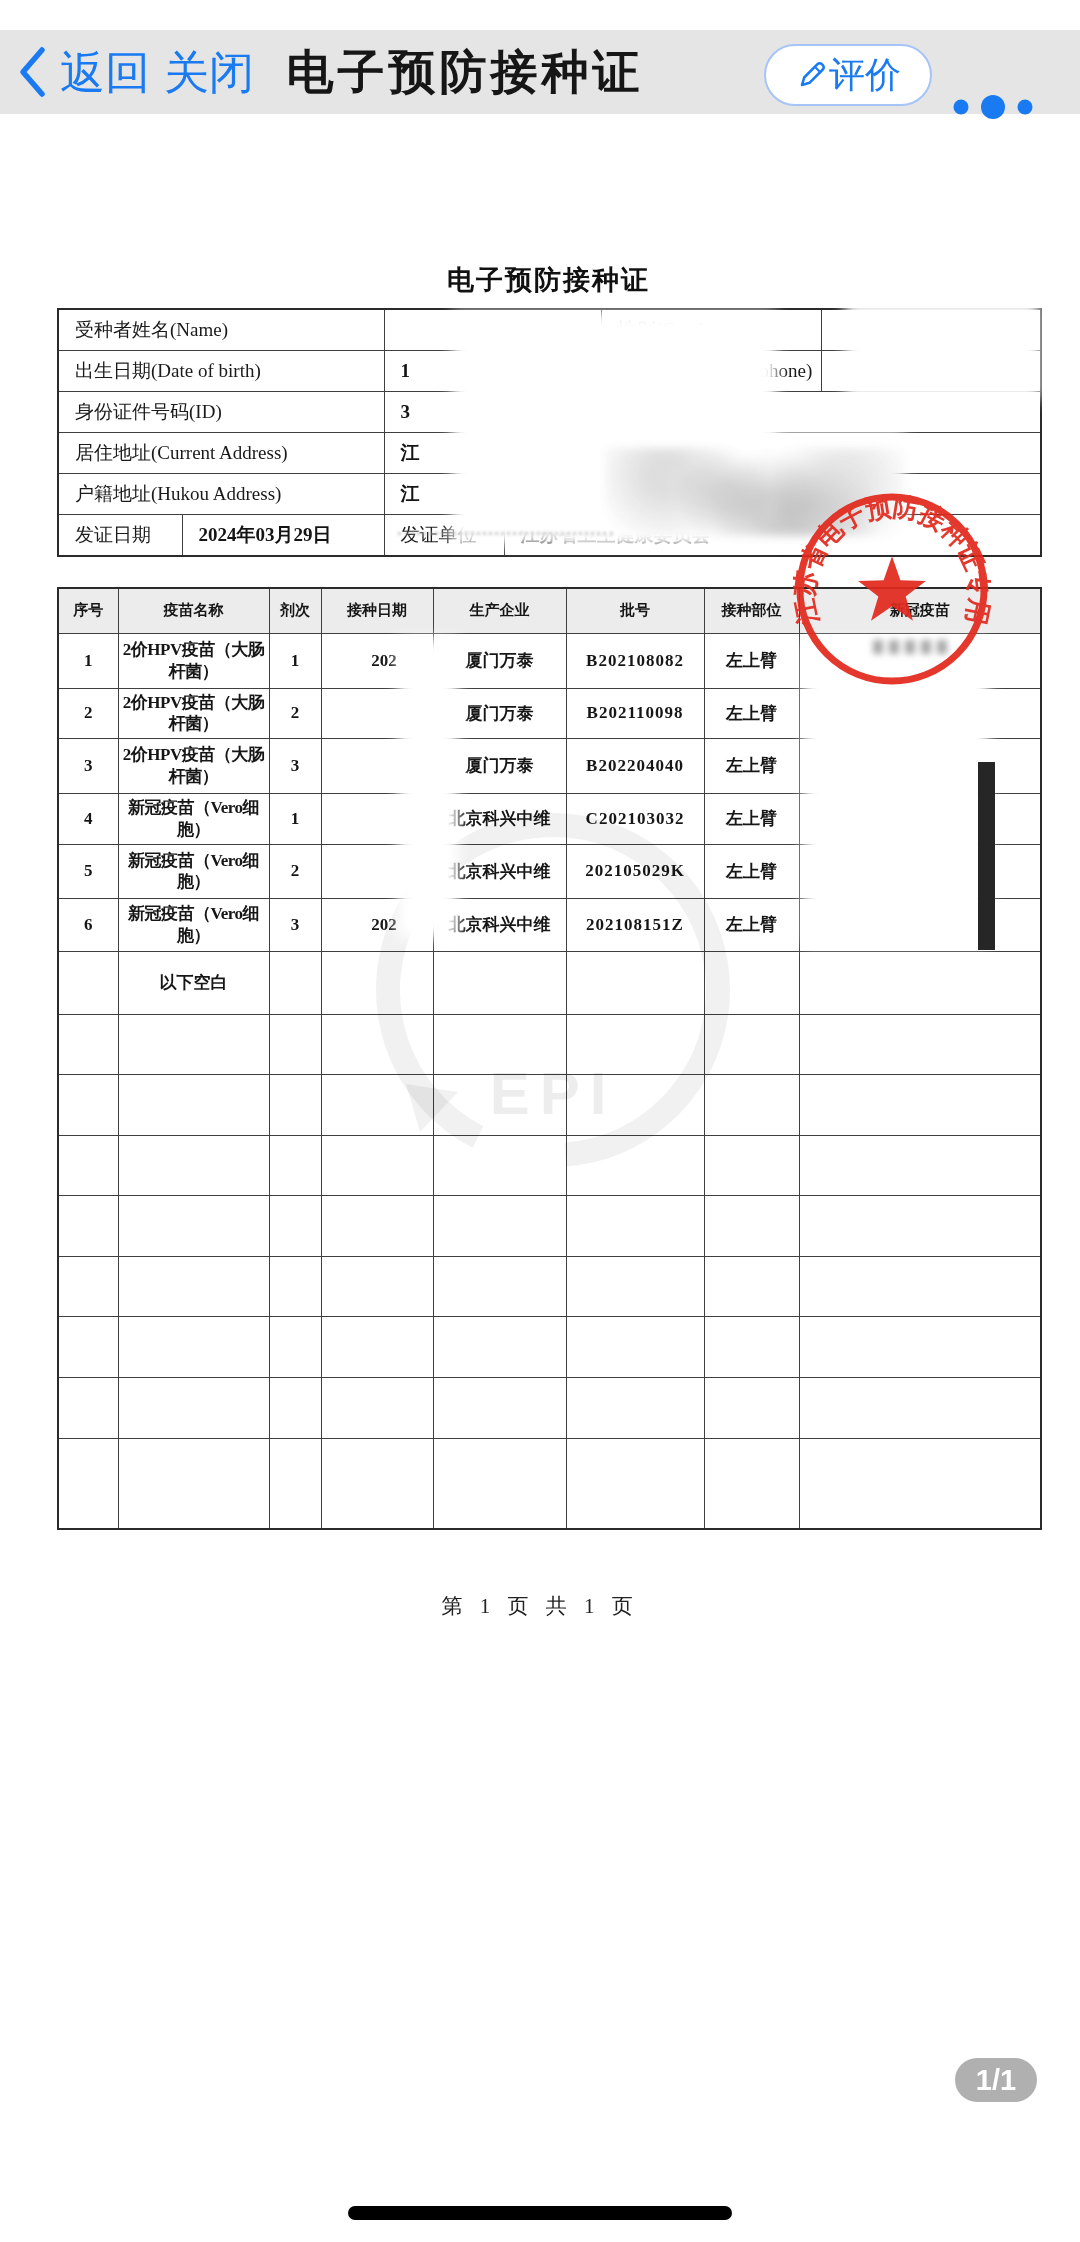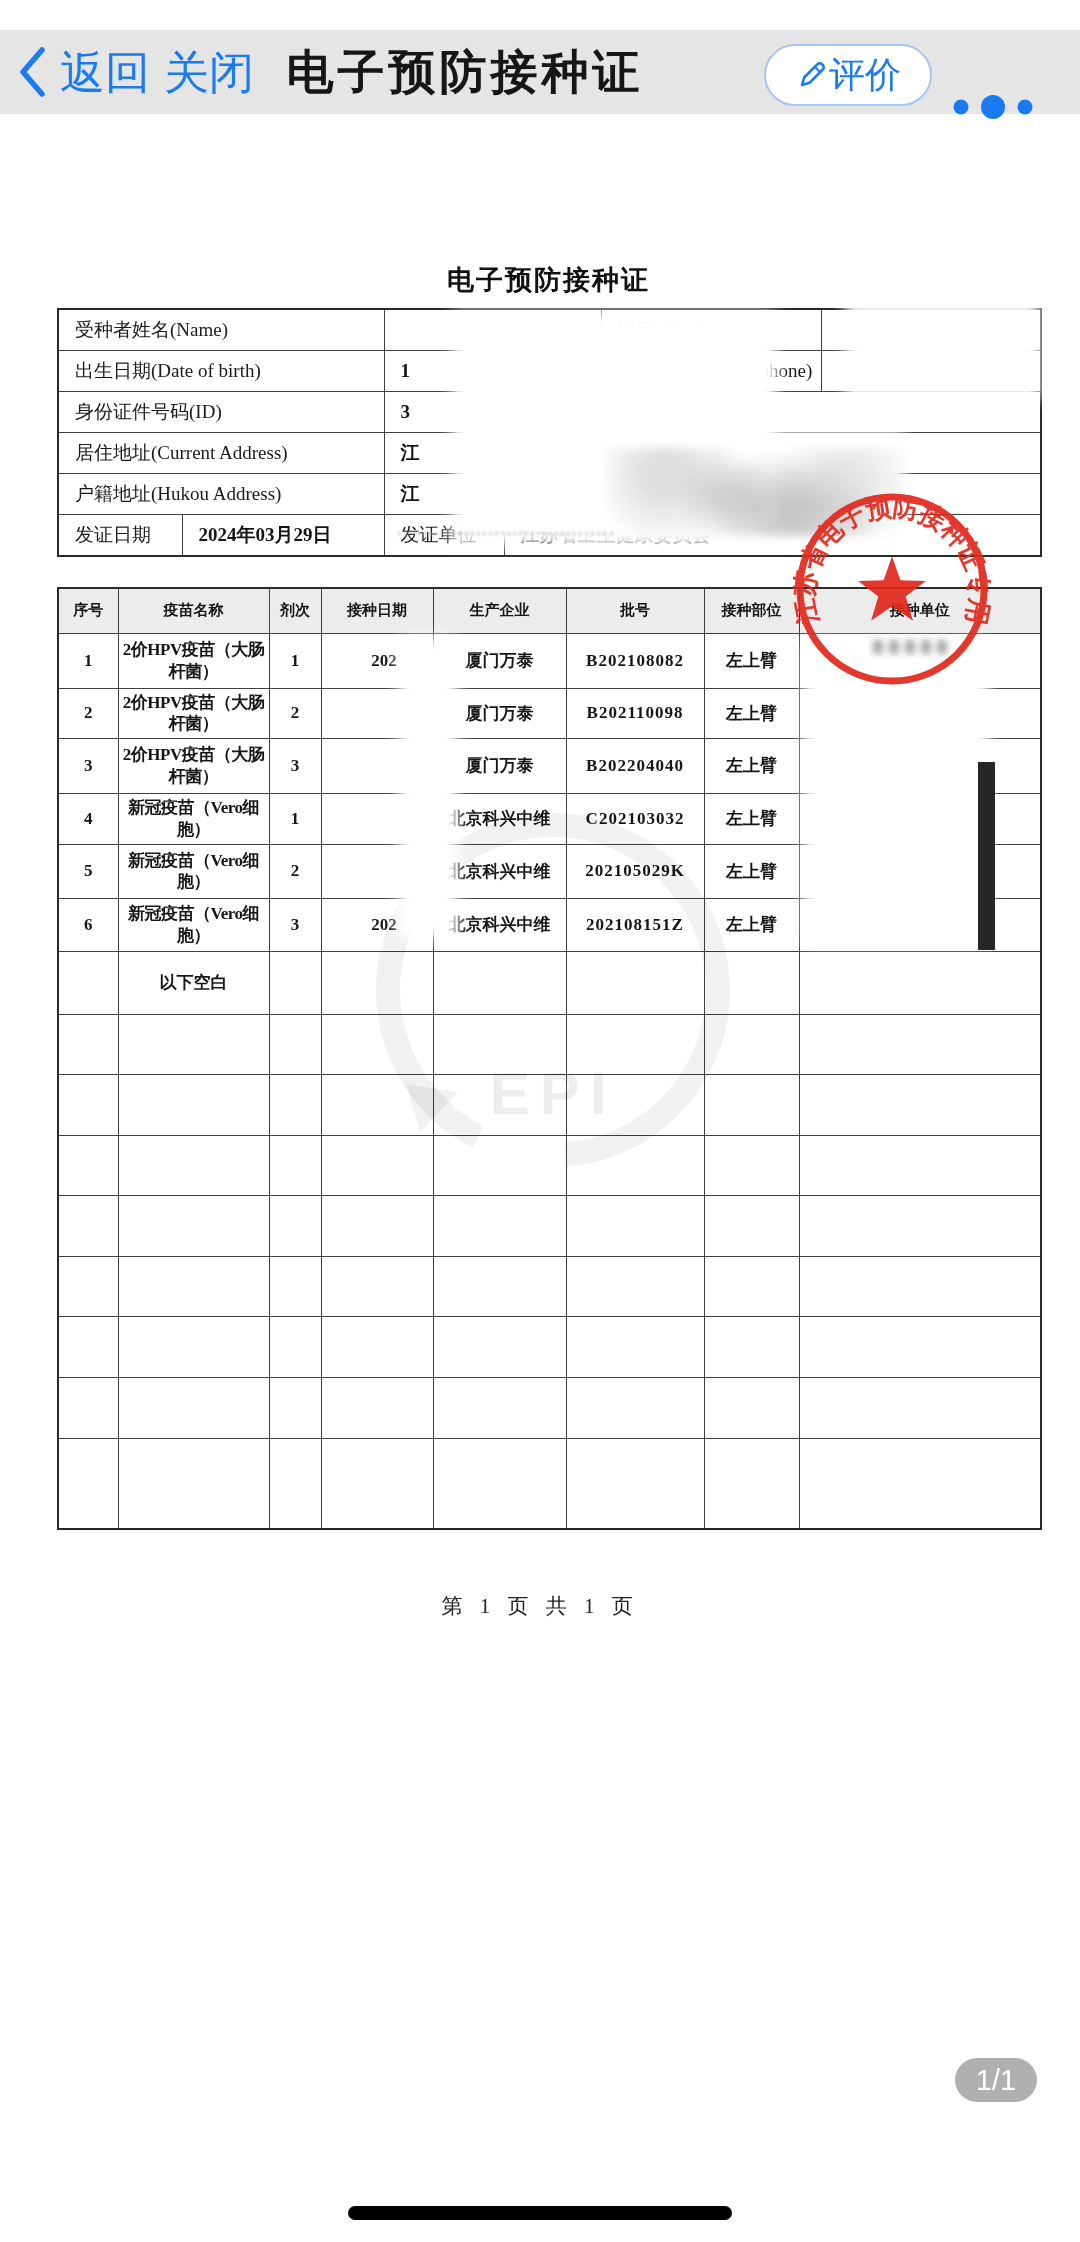--- a/index.html
+++ b/index.html
@@ -43,21 +43,21 @@
   .c-dose{font-size:16px;}
   .c-date{text-align:center;padding-left:16px !important;}
   .c-batch{letter-spacing:1px;margin-top:32px;}
   .blank-note{font-size:18px;}
 
   
   .page-footer{position:absolute;left:0;width:1080px;top:1462px;text-align:center;font-size:21px;
                letter-spacing:6px;color:#222;font-family:"Liberation Serif",serif;}
   .page-indicator{position:absolute;left:955px;top:2058px;width:82px;height:44px;border-radius:22px;
                   background:rgba(150,150,150,0.75);color:#fff;font-size:29px;display:flex;
-                  align-items:center;justify-content:center;font-family:"Liberation Sans",sans-serif;}
+                  align-items:center;justify-content:center;font-family:"Liberation Sans",sans-serif;font-weight:bold;}
   .home-bar{position:absolute;left:348px;top:2206px;width:384px;height:14px;border-radius:7px;background:#000;}
 
   
   .stamp{position:absolute;left:793px;top:490px;width:198px;height:198px;opacity:0.92;z-index:40;}
   .watermark{position:absolute;left:358px;top:672px;width:400px;height:400px;z-index:1;}
   .redaction-bar{position:absolute;left:978px;top:762px;width:17px;height:188px;background:#262626;z-index:30;}
 
   .blur-blob{position:absolute;background:#fff;filter:blur(7px);z-index:20;}
   .noise-blob{position:absolute;z-index:21;filter:blur(4px);opacity:.8;
       background:
@@ -164,21 +164,21 @@
       </colgroup>
       <tbody>
           <tr style="height:45px">
         <th>序号</th>
         <th>疫苗名称</th>
         <th>剂次</th>
         <th>接种日期</th>
         <th>生产企业</th>
         <th>批号</th>
         <th>接种部位</th>
-        <th>接种单位</th>
+        <th>新冠疫苗</th>
       </tr>
       <tr style="height:55px">
         <td class="c-seq">1</td>
         <td class="c-name">2价HPV疫苗（大肠杆菌）</td>
         <td class="c-dose">1</td>
         <td class="c-date">202</td>
         <td>厦门万泰</td>
         <td class="c-batch">B202108082</td>
         <td>左上臂</td>
         <td></td>

